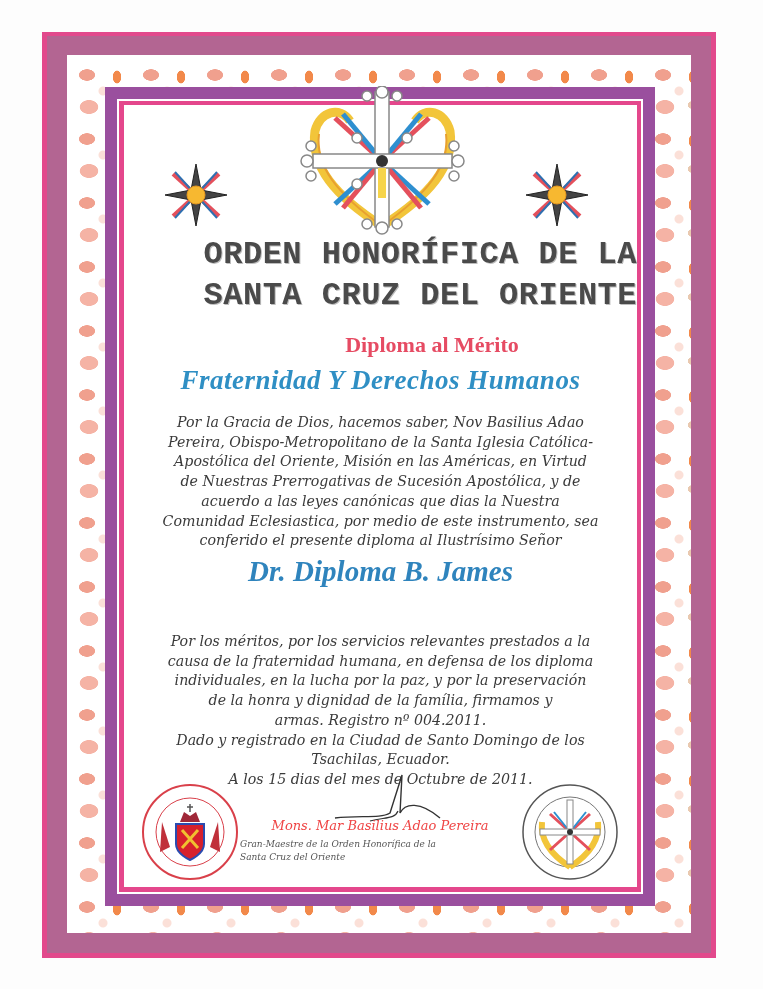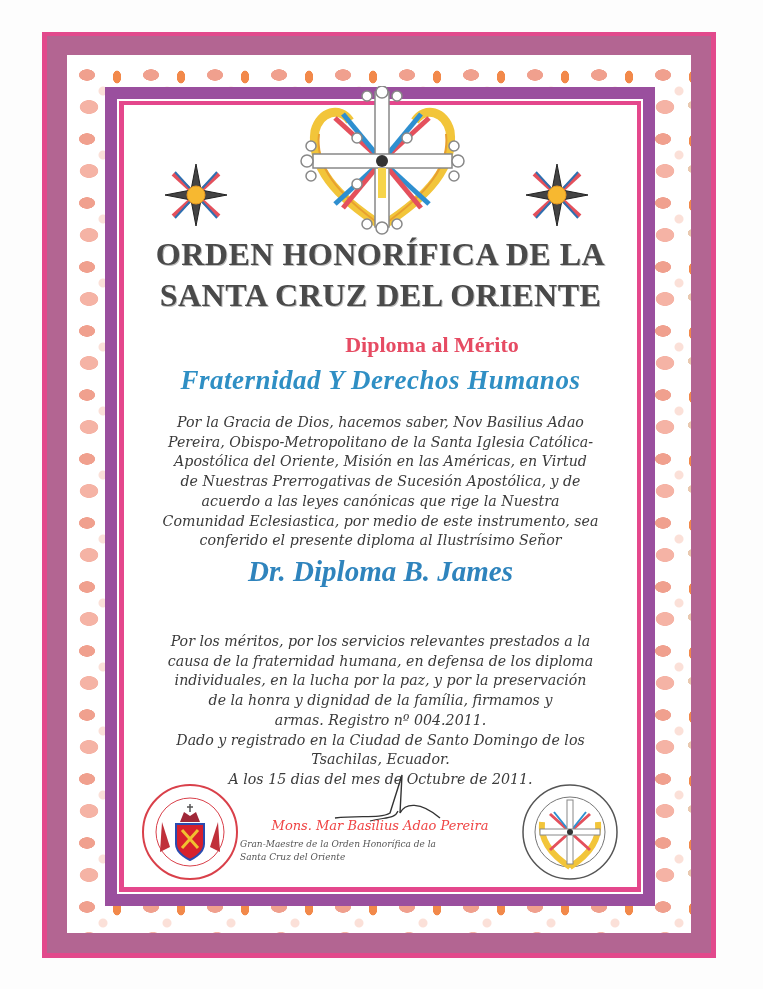--- a/index.html
+++ b/index.html
@@ -19,21 +19,21 @@
   .inner-purple { position:absolute; left:105px; top:87px; width:550px; height:819px; background:#9a4f9e; }
   .inner-gap { position:absolute; left:117px; top:99px; width:526px; height:795px; background:#fff; }
   .inner-pink { position:absolute; left:119px; top:101px; width:522px; height:791px; background:#e4478c; }
   .paper { position:absolute; left:124px; top:105px; width:513px; height:782px; background:#fff; }
 
   .emblem-cross { position:absolute; left:295px; top:86px; width:175px; height:150px; }
   .star { position:absolute; width:62px; height:62px; }
   .star.left { left:165px; top:164px; }
   .star.right { left:526px; top:164px; }
 
-  .title { position:absolute; left:124px; width:513px; text-align:center; font-family:Liberation Serif, serif; font-weight:bold; color:#4a4a4a; font-size:32px; letter-spacing:0.5px; text-shadow:1px 1px 0 #bdbdbd; }
+  .title { position:absolute; left:124px; width:513px; text-align:right; font-family:Liberation Mono, monospace; font-weight:bold; color:#4a4a4a; font-size:32px; letter-spacing:0.5px; text-shadow:1px 1px 0 #bdbdbd; }
   .title.l1 { top:236px; }
   .title.l2 { top:277px; }
   .subtitle { position:absolute; left:124px; width:536px; text-align:center; font-family:"Liberation Serif", serif; font-weight:bold; font-size:22px; color:#e64b63; top:332px;padding-left:40px; }
   .motto { position:absolute; left:124px; width:513px; text-align:center; font-family:"Liberation Serif", serif; font-weight:bold; font-style:italic; font-size:27px; color:#2f8fc4; top:365px; letter-spacing:0.5px; }
   .body-text { position:absolute; left:128px; width:505px; text-align:center; font-family:"DejaVu Serif", serif; font-style:italic; font-size:14.2px; color:#3a3a3a; line-height:19.7px; }
   .para1 { top:413px; }
   .recipient { position:absolute; left:124px; width:513px; text-align:center; top:555px; font-family:"Liberation Serif", serif; font-weight:bold; font-style:italic; font-size:29px; color:#2f84bd; }
   .para2 { top:588px;margin-top:44px; }
   .line { display:block; white-space:nowrap; }
 
@@ -117,21 +117,21 @@
 <div class="title l1">ORDEN HONORÍFICA DE LA</div>
 <div class="title l2">SANTA CRUZ DEL ORIENTE</div>
 <div class="subtitle">Diploma al Mérito</div>
 <div class="motto">Fraternidad Y Derechos Humanos</div>
 
 <div class="body-text para1">
   <span class="line">Por la Gracia de Dios, hacemos saber, Nov Basilius Adao</span>
   <span class="line">Pereira, Obispo-Metropolitano de la Santa Iglesia Católica-</span>
   <span class="line">Apostólica del Oriente, Misión en las Américas, en Virtud</span>
   <span class="line">de Nuestras Prerrogativas de Sucesión Apostólica, y de</span>
-  <span class="line">acuerdo a las leyes canónicas que rige la Nuestra</span>
+  <span class="line">acuerdo a las leyes canónicas que dias la Nuestra</span>
   <span class="line">Comunidad Eclesiastica, por medio de este instrumento, sea</span>
   <span class="line">conferido el presente diploma al Ilustrísimo Señor</span>
 </div>
 
 <div class="recipient">Dr. Diploma B. James</div>
 
 <div class="body-text para2">
   <span class="line">Por los méritos, por los servicios relevantes prestados a la</span>
   <span class="line">causa de la fraternidad humana, en defensa de los diploma</span>
   <span class="line">individuales, en la lucha por la paz, y por la preservación</span>

